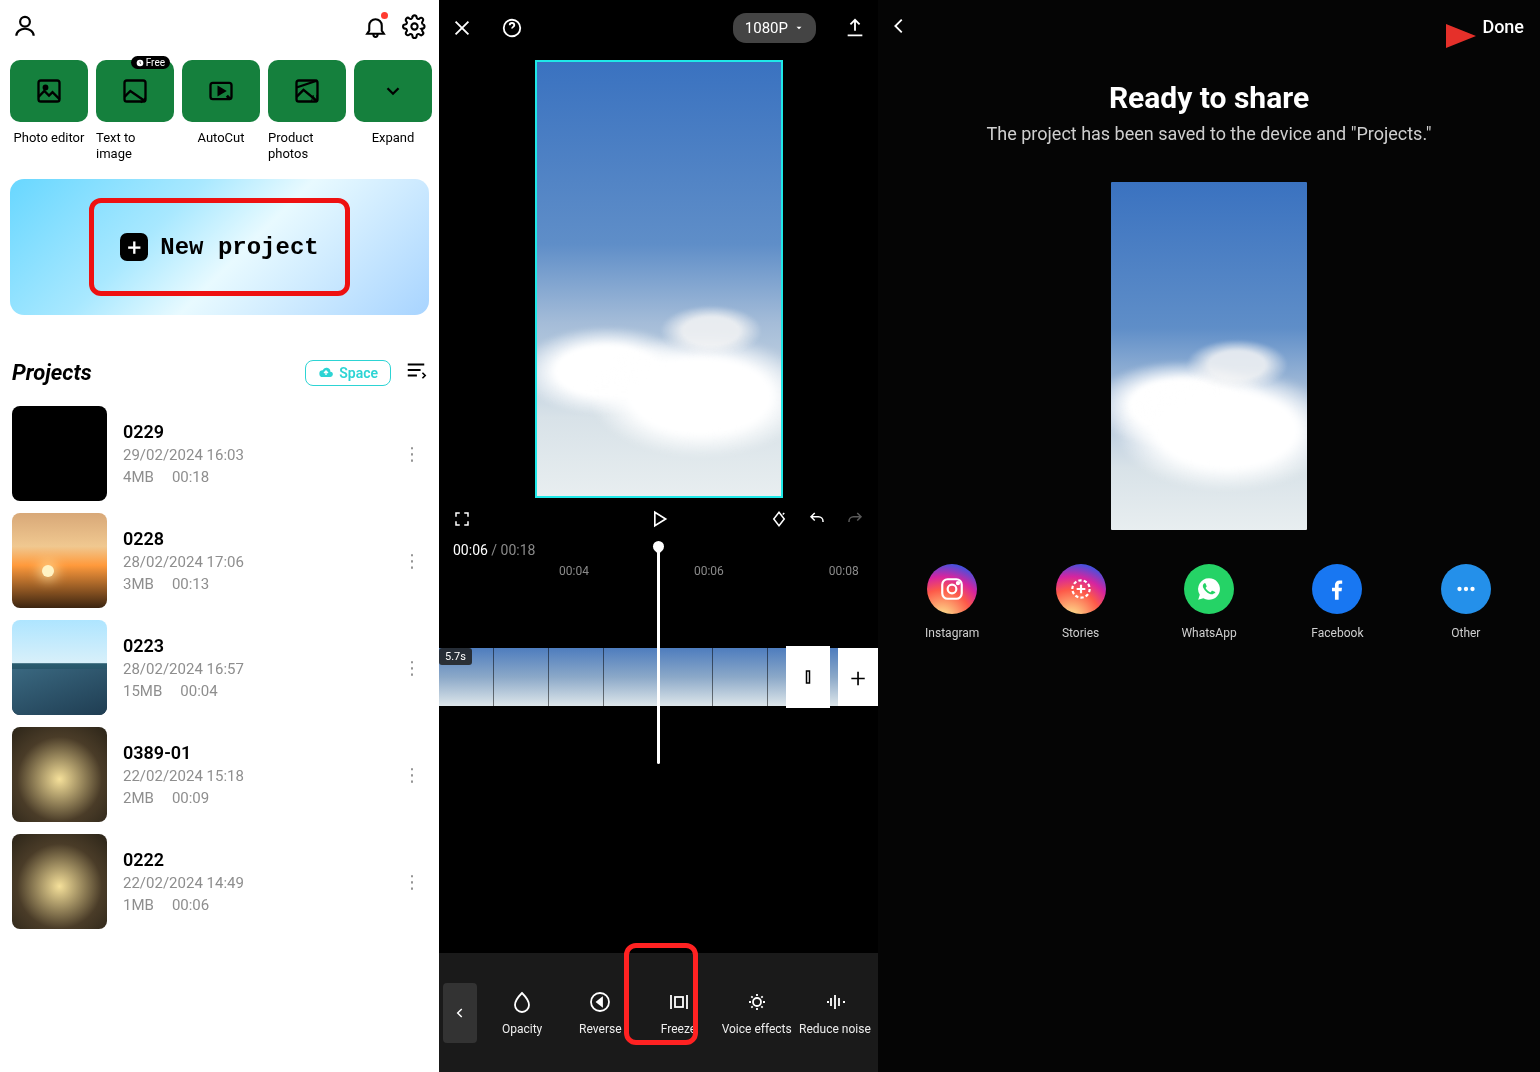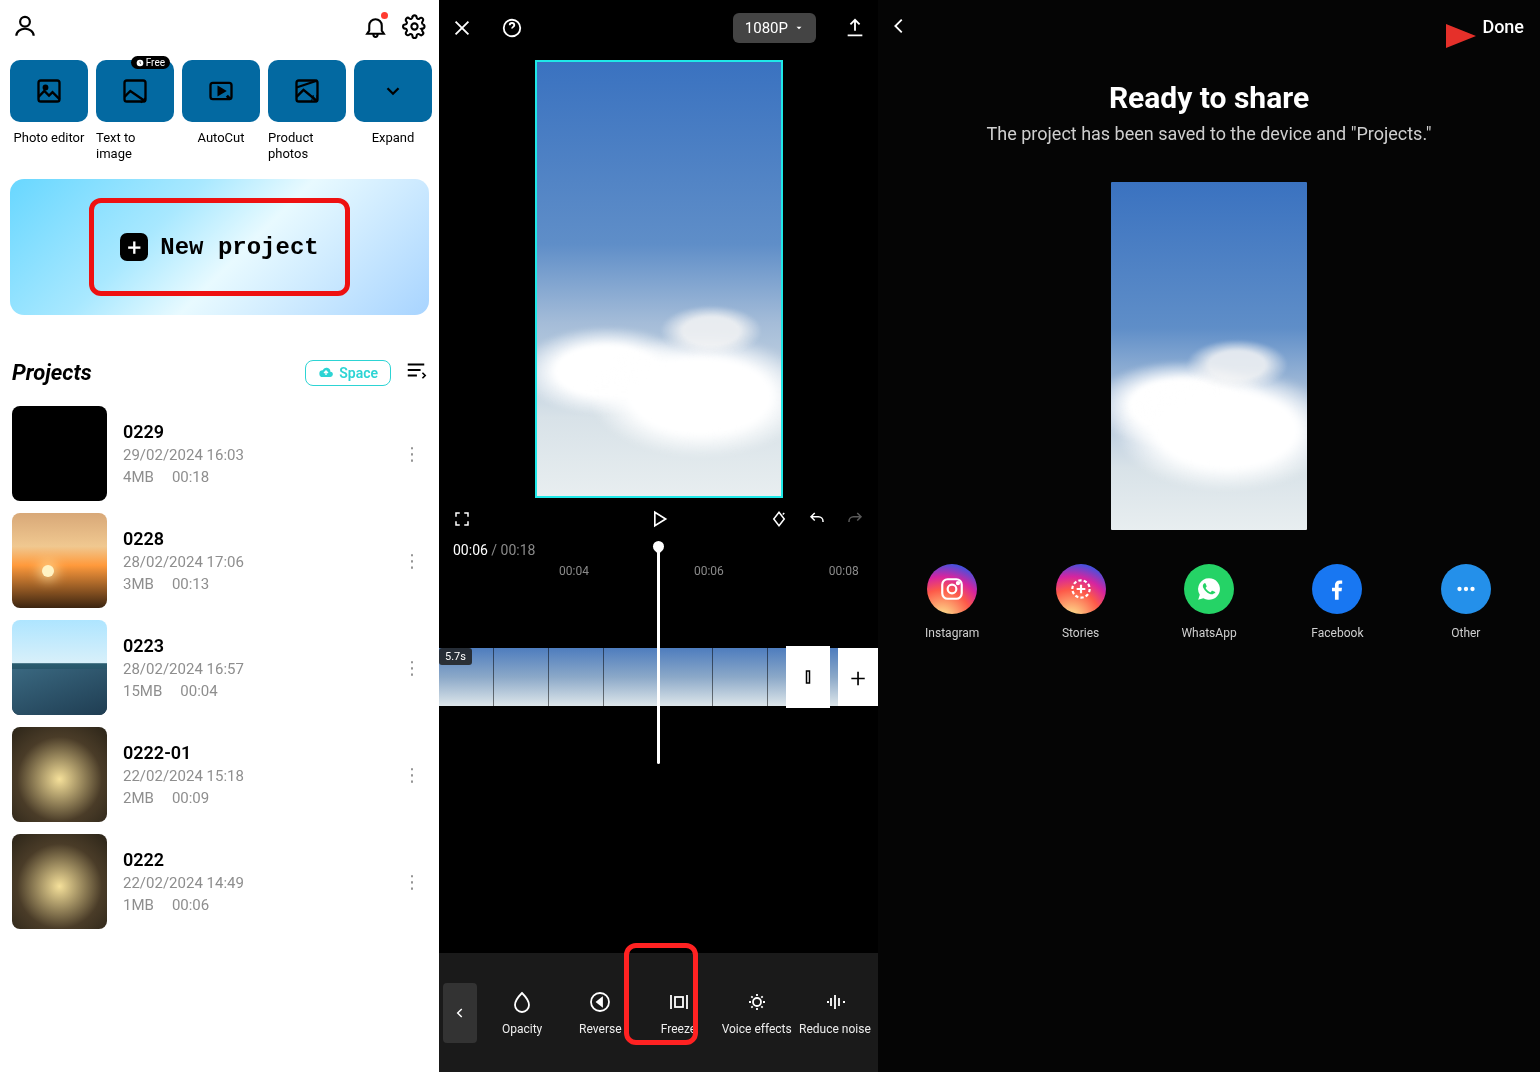--- a/index.html
+++ b/index.html
@@ -7,21 +7,21 @@
 
 
 .panel1 { width: 439px; background: #fff; display: flex; flex-direction: column; }
 .p1-header { height: 52px; display: flex; align-items: center; padding: 0 12px; justify-content: space-between; }
 .p1-header-icons { display: flex; gap: 14px; align-items: center; }
 .icon-btn { position: relative; display: flex; align-items: center; justify-content: center; cursor: pointer; }
 .red-dot { position: absolute; top: -2px; right: 0px; width: 7px; height: 7px; background: #ff3b30; border-radius: 50%; }
 
 .tools-row { display: flex; gap: 8px; padding: 8px 10px 4px; }
 .tool-tile { position: relative; flex: 1; display: flex; flex-direction: column; align-items: center; gap: 8px; }
-.tool-tile-sq { width: 78px; height: 62px; background: #0369a1; border-radius: 10px; display: flex; align-items: center; justify-content: center; }
+.tool-tile-sq { width: 78px; height: 62px; background: #15803d; border-radius: 10px; display: flex; align-items: center; justify-content: center; }
 .tool-tile-label { font-size: 13px; color: #000; text-align: left; line-height: 1.2; }
 .free-badge { position: absolute; top: -4px; right: 4px; background: #000; color: #fff; font-size: 10px; padding: 1px 5px; border-radius: 8px; display: flex; align-items: center; gap: 2px; }
 
 .new-project { margin: 14px 10px 0; height: 136px; background: linear-gradient(135deg,#68d7ff 0%,#a8e8ff 35%,#e8faff 55%,#a8d4ff 100%); border-radius: 14px; display: flex; align-items: center; justify-content: center; }
 .new-project-highlight { border: 5px solid #e11; border-radius: 12px; padding: 30px 26px; display: flex; align-items: center; gap: 12px; }
 .plus-square { width: 28px; height: 28px; background: #000; border-radius: 7px; display: flex; align-items: center; justify-content: center; color: #fff; font-size: 22px; font-weight: 700; }
 .new-project-text { font-size: 24px; font-weight: 700; font-family: Liberation Mono, monospace; }
 
 .projects-head { display: flex; align-items: center; justify-content: space-between; padding: 44px 12px 14px; }
 .projects-title { font-size: 22px; font-weight: 700; font-style: italic; }
@@ -43,21 +43,21 @@
 .proj-date { font-size: 15px; color: #8e8e8e; }
 .proj-stats { font-size: 15px; color: #8e8e8e; }
 .proj-stats span { margin-right: 18px; }
 .more-dots { color: #8e8e8e; font-size: 18px; padding: 0 6px; }
 
 
 .panel2 { width: 439px; background: #000; display: flex; flex-direction: column; }
 .p2-header { height: 56px; display: flex; align-items: center; justify-content: space-between; padding: 0 12px; }
 .p2-h-left, .p2-h-right { display: flex; align-items: center; gap: 28px; }
 .p2-icon { color: #fff; display: flex; }
-.res-pill { background: #444; color: #fff; font-size: 15px; padding: 6px 12px; border-radius: 6px; display: flex; align-items: center; gap: 6px; }
+.res-pill { background: #444; color: #fff; font-size: 15px; padding: 6px 12px; border-radius: 13px; display: flex; align-items: center; gap: 6px; }
 
 .preview-wrap { flex: 0 0 444px; display: flex; align-items: center; justify-content: center; padding-top: 2px; }
 .preview { width: 248px; height: 438px; border: 2px solid #1fe8e8; background: linear-gradient(to bottom,#3a72c0 0%,#5f8ec8 42%,#a4bcd8 60%,#d8e2e8 82%,#e8eef0 100%); position: relative; overflow: hidden; }
 .cloud1 { position:absolute; bottom:80px; left:-20px; width:180px; height:90px; background:radial-gradient(ellipse,#fff 40%,rgba(255,255,255,0) 70%); filter:blur(2px); }
 .cloud2 { position:absolute; bottom:40px; right:-30px; width:220px; height:120px; background:radial-gradient(ellipse,#fff 45%,rgba(255,255,255,0) 72%); filter:blur(3px); }
 .cloud3 { position:absolute; bottom:140px; right:20px; width:100px; height:50px; background:radial-gradient(ellipse,#f5f5f5 40%,rgba(255,255,255,0) 72%); filter:blur(1px); opacity:.85; }
 
 .p2-playbar { height: 42px; display: flex; align-items: center; justify-content: space-between; padding: 0 14px 4px; }
 .pb-left,.pb-right{display:flex;gap:20px;align-items:center;}
 .play-btn { position: absolute; left: 50%; transform: translateX(-50%); }
@@ -238,21 +238,21 @@
       <div class="proj-meta">
         <div class="proj-name">0223</div>
         <div class="proj-date">28/02/2024 16:57</div>
         <div class="proj-stats"><span>15MB</span><span>00:04</span></div>
       </div>
       <div class="more-dots">⋮</div>
     </div>
     <div class="proj-item">
       <div class="thumb thumb-glass"></div>
       <div class="proj-meta">
-        <div class="proj-name">0222-01</div>
+        <div class="proj-name">0389-01</div>
         <div class="proj-date">22/02/2024 15:18</div>
         <div class="proj-stats"><span>2MB</span><span>00:09</span></div>
       </div>
       <div class="more-dots">⋮</div>
     </div>
     <div class="proj-item">
       <div class="thumb thumb-glass"></div>
       <div class="proj-meta">
         <div class="proj-name">0222</div>
         <div class="proj-date">22/02/2024 14:49</div>

